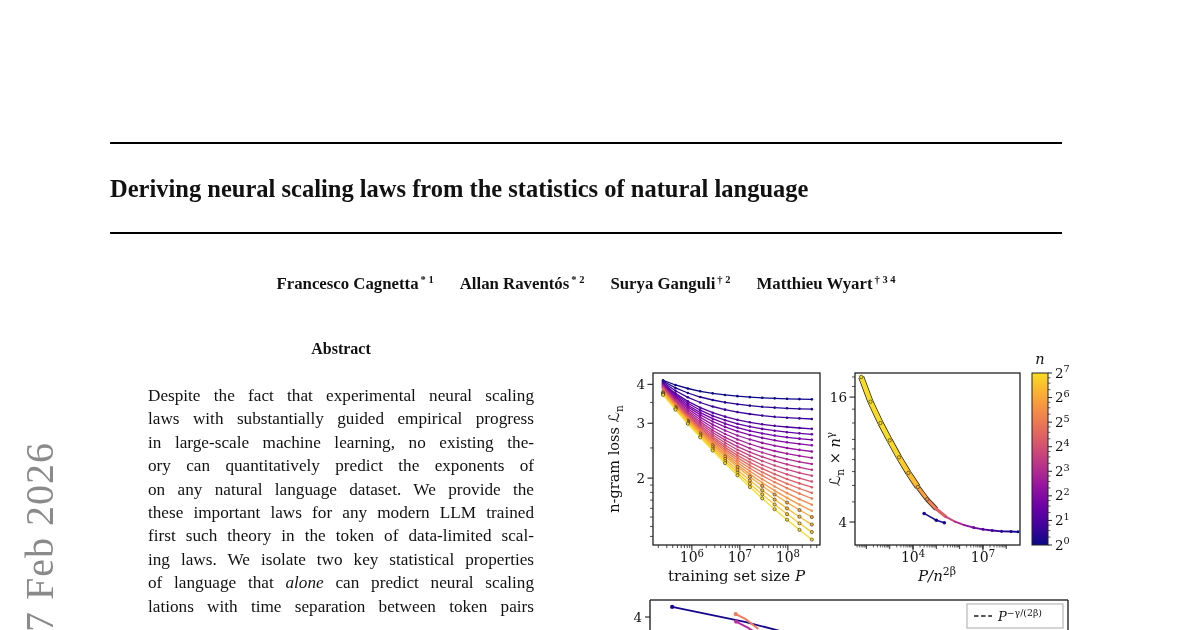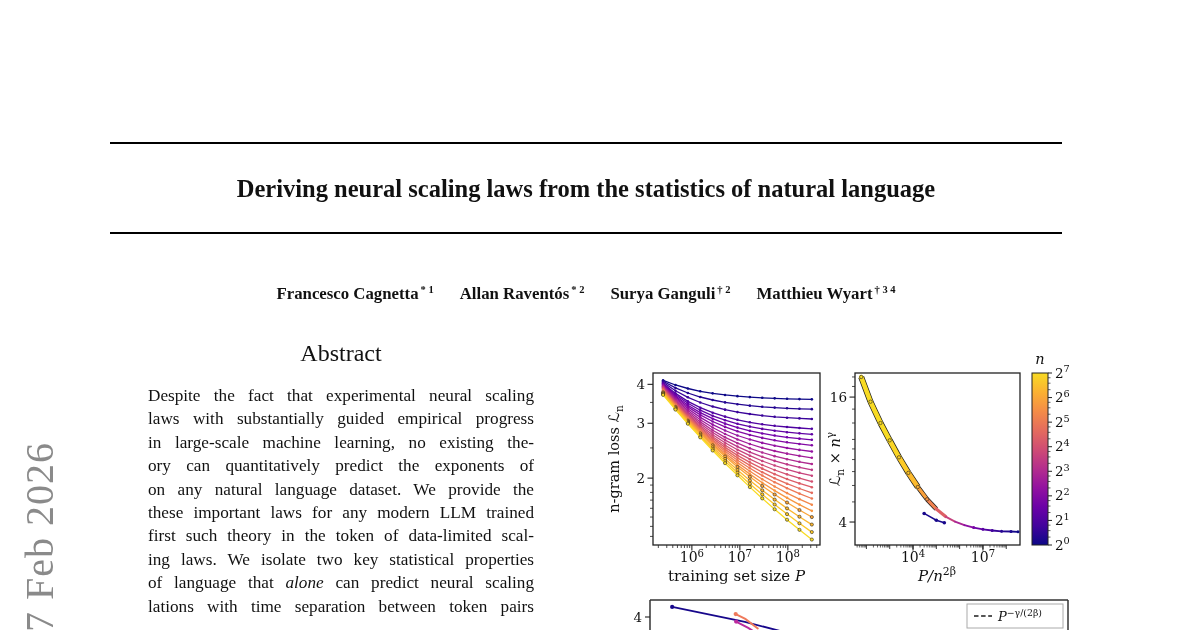--- a/index.html
+++ b/index.html
@@ -6,27 +6,27 @@
   body{width:1200px;height:630px;overflow:hidden;position:relative;
        font-family:"Liberation Serif",serif;color:#111;}
   .page{position:absolute;inset:0;background:#fff;}
   .stamp{position:absolute;left:16px;top:632px;transform:rotate(-90deg);
          transform-origin:0 0;width:220px;font-size:40px;color:#8a8a8a;
          letter-spacing:1px;font-family:"Liberation Serif",serif;white-space:nowrap;}
   .rule{position:absolute;left:110px;width:952px;height:2.2px;background:#000;}
   .rule-top{top:142px;}
   .rule-bottom{top:232px;}
   .title{position:absolute;left:110px;top:172px;width:952px;margin:0;
-         text-align:center;font-size:24.5px;font-weight:bold;line-height:34px;}
-  .authors{position:absolute;left:110px;top:284px;width:952px;text-align:center;
+         text-align:left;font-size:24.5px;font-weight:bold;line-height:34px;}
+  .authors{position:absolute;left:110px;top:274px;width:952px;text-align:center;
            font-size:16.8px;font-weight:bold;}
   .authors .author{margin:0 13px;white-space:nowrap;}
   .authors sup{font-size:10.5px;font-weight:bold;vertical-align:6px;margin-left:2px;}
   .abstract-heading{position:absolute;left:148px;top:340px;width:386px;
-                    text-align:center;font-size:24px;font-weight:normal;}
+                    text-align:center;font-size:16px;font-weight:bold;}
   .abstract-body{position:absolute;left:148px;top:384px;width:386px;
                  font-size:17.2px;}
   .abstract-body .aline{height:23.4px;line-height:23.4px;text-align:justify;
                         text-align-last:justify;white-space:nowrap;}
   .abstract-body .aline em{margin-top:10px;}
   #fig{position:absolute;left:0;top:0;pointer-events:none;}
 </style>
 </head>
 <body>
 

